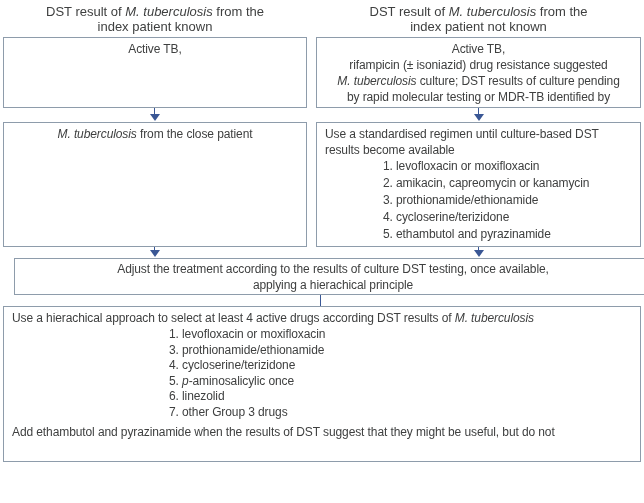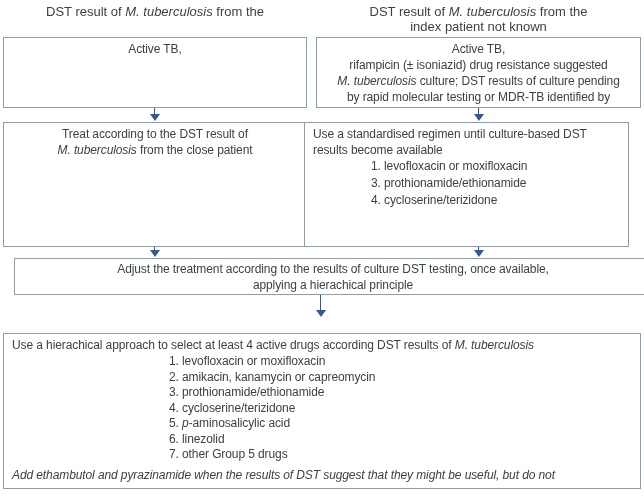--- a/index.html
+++ b/index.html
@@ -26,21 +26,21 @@
     font-size:12px;
     line-height:16px;
     letter-spacing:-0.1px;
     padding:3px 8px;
   }
   .center { text-align:center; }
   .nw { white-space:nowrap; }
   .it { font-style:italic;margin-top:20px; }
   .list-std { margin-left:58px; line-height:17px; }
   .list-fin { margin-left:157px; line-height:15.5px; }
-  .fin-note { margin-top:5px; line-height:15.5px;font-style:italic; }
+  .fin-note { margin-top:5px; line-height:15.5px; }
   .arrow {
     position:absolute;
     width:11px;
     display:flex;
     flex-direction:column;
     align-items:center;
   }
   .arrow .stem { width:1.5px; flex:1; background:var(--arrow, #3a5795); }
   .arrow .head {
     width:0; height:0;
@@ -49,20 +49,21 @@
     border-top:7px solid var(--arrow, #3a5795);
   }
 </style>
 </head>
 <body>
 
 <div class="canvas">
 
   <div class="hdr" style="left:3px; top:4px; width:304px;">
     <div><span>DST result of </span><i class="it">M. tuberculosis</i><span> from the</span></div>
+    <div>index patient known</div>
   </div>
 
   <div class="hdr" style="left:316px; top:4px; width:325px;">
     <div><span>DST result of </span><i class="it">M. tuberculosis</i><span> from the</span></div>
     <div>index patient not known</div>
   </div>
 
   <div class="box center" style="left:3px; top:37px; width:304px; height:71px;">
     <div class="nw">Active TB,</div>
   </div>
@@ -77,31 +78,32 @@
   <div class="arrow" style="left:149px; top:108px; height:13px;">
     <span class="stem"></span>
       <span class="head"></span>
   </div>
   <div class="arrow" style="left:473px; top:108px; height:13px;">
     <span class="stem"></span>
       <span class="head"></span>
   </div>
 
   <div class="box center" style="left:3px; top:122px; width:304px; height:125px;">
-    <div class="nw">Treat according to the DST result of</div>
     <div class="nw"><i class="it">M. tuberculosis</i><span> from the close patient</span></div>
   </div>
 
-  <div class="box" style="left:304px; top:122px; width:325px; height:125px;">
+  <div class="box" style="left:316px; top:122px; width:325px; height:125px;">
     <div class="nw">Use a standardised regimen until culture-based DST</div>
     <div class="nw">results become available</div>
     <div class="list-std">
       <div class="nw">1. levofloxacin or moxifloxacin</div>
+      <div class="nw">2. amikacin, capreomycin or kanamycin</div>
       <div class="nw">3. prothionamide/ethionamide</div>
       <div class="nw">4. cycloserine/terizidone</div>
+      <div class="nw">5. ethambutol and pyrazinamide</div>
     </div>
   </div>
 
   <div class="arrow" style="left:149px; top:247px; height:10px;">
     <span class="stem"></span>
       <span class="head"></span>
   </div>
   <div class="arrow" style="left:473px; top:247px; height:10px;">
     <span class="stem"></span>
       <span class="head"></span>
@@ -110,29 +112,28 @@
   <div class="box center" style="left:14px; top:258px; width:638px; height:37px; padding-top:2px;">
     <div class="nw">Adjust the treatment according to the results of culture DST testing, once available,</div>
     <div class="nw">applying a hierachical principle</div>
   </div>
 
   <div class="arrow" style="left:315px; top:295px; height:22px;">
     <span class="stem"></span>
       <span class="head"></span>
   </div>
 
-  <div class="box" style="left:3px; top:333px; width:638px; height:156px;">
+  <div class="box" style="left:3px; top:306px; width:638px; height:156px;">
     <div class="nw" style="line-height:17px;"><span>Use a hierachical approach to select at least 4 active drugs according DST results of </span><i class="it">M. tuberculosis</i></div>
     <div class="list-fin">
       <div class="nw">1. levofloxacin or moxifloxacin</div>
-      <div class="nw">2. amikacin, kanamycin or capreomycin</div>
       <div class="nw">3. prothionamide/ethionamide</div>
       <div class="nw">4. cycloserine/terizidone</div>
-      <div class="nw"><span>5. </span><i class="it">p</i><span>-aminosalicylic acid</span></div>
+      <div class="nw"><span>5. </span><i class="it">p</i><span>-aminosalicylic once</span></div>
       <div class="nw">6. linezolid</div>
-      <div class="nw">7. other Group 5 drugs</div>
+      <div class="nw">7. other Group 3 drugs</div>
     </div>
     <div class="fin-note">
       <div class="nw">Add ethambutol and pyrazinamide when the results of DST suggest that they might be useful, but do not</div>
     </div>
   </div>
 
 </div>
 
 </body></html>

